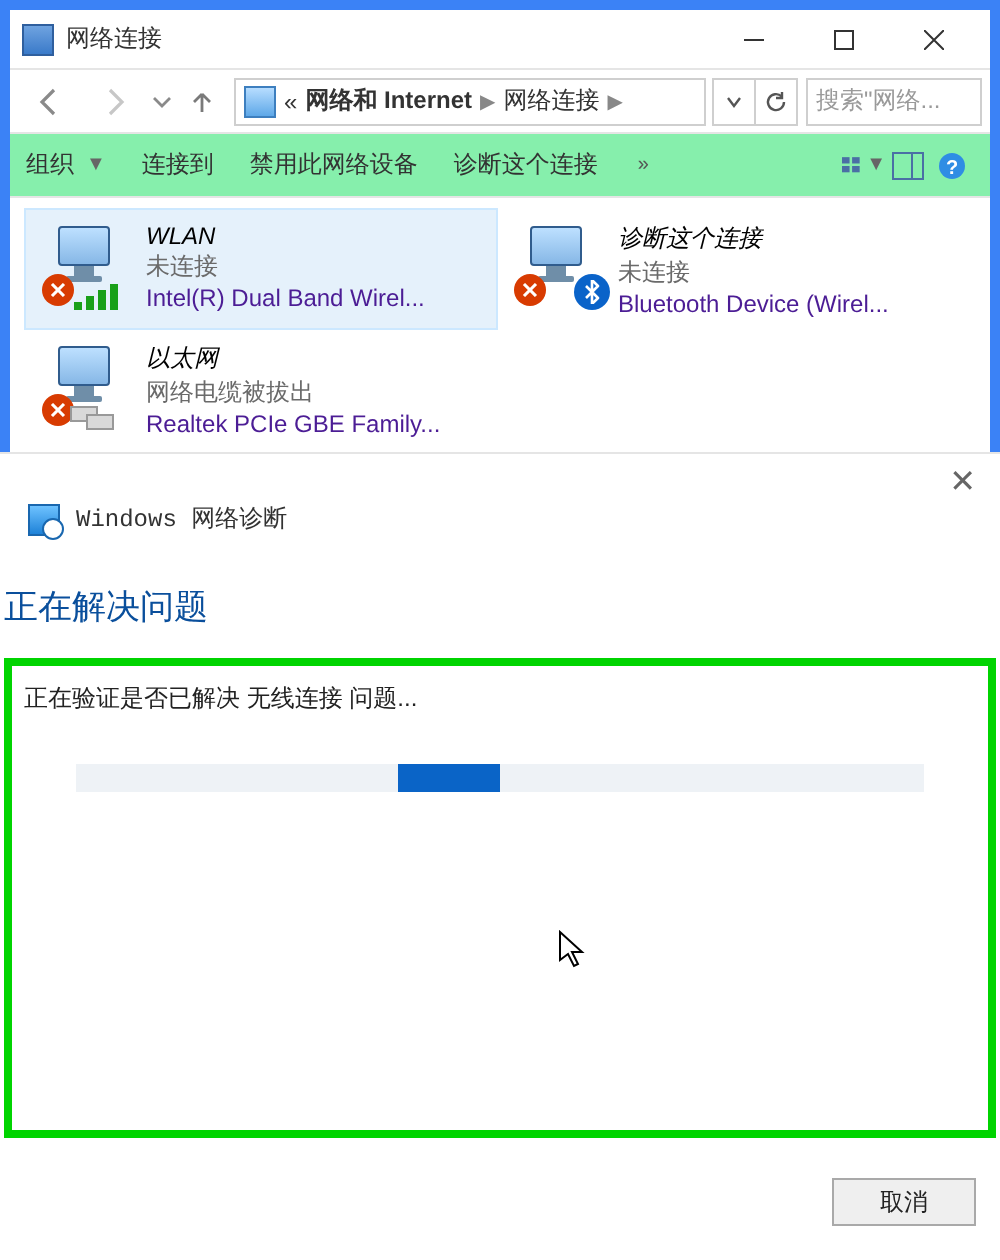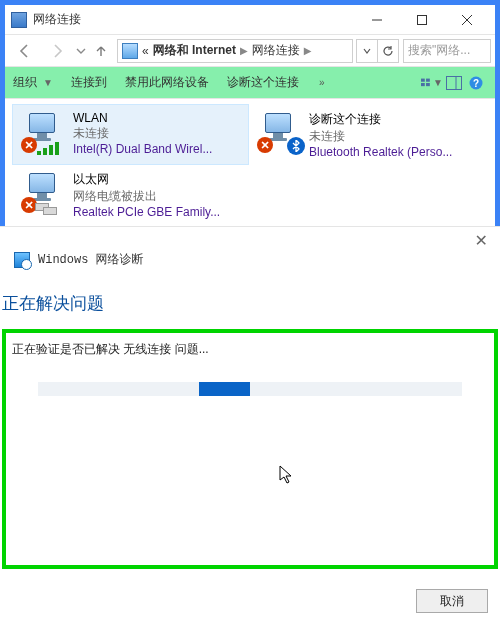--- a/index.html
+++ b/index.html
@@ -40,21 +40,21 @@
   .status-x { position:absolute; left:0; bottom:0; width:16px; height:16px; border-radius:50%; background:#d83b01; color:#fff; font-weight:bold; font-size:11px; display:flex; align-items:center; justify-content:center; }
   .status-bars { position:absolute; left:16px; bottom:-2px; width:24px; height:16px; display:flex; align-items:flex-end; gap:2px; }
   .status-bars span { width:4px; background:#19a019; }
   .status-bars span:nth-child(1){height:4px;} .status-bars span:nth-child(2){height:7px;} .status-bars span:nth-child(3){height:10px;} .status-bars span:nth-child(4){height:13px;}
   .bt-badge { position:absolute; right:0; bottom:-2px; width:18px; height:18px; border-radius:50%; background:#0a63c9; color:#fff; font-size:11px; display:flex; align-items:center; justify-content:center; }
   .eth-plug { position:absolute; left:14px; bottom:-2px; width:22px; height:12px; }
   .eth-plug .pl { position:absolute; width:14px; height:8px; background:#d9d9d9; border:1px solid #999; }
   .eth-plug .pl.a { left:0; top:0; }
   .eth-plug .pl.b { left:8px; top:4px; }
   .conn .meta { flex:1; min-width:0; padding-left:4px; }
-  .conn .name { color:#000; font-size:12px; white-space:nowrap; overflow:hidden; text-overflow:ellipsis; }
+  .conn .name { color:#000; font-size:12px; white-space:nowrap; overflow:hidden; text-overflow:ellipsis;font-style:italic; }
   .conn .state { color:#6a6a6a; font-size:12px; white-space:nowrap; overflow:hidden; text-overflow:ellipsis; }
   .conn .dev { color:#4c1d95; font-size:12px; white-space:nowrap; overflow:hidden; text-overflow:ellipsis; }
   
   .troubleshoot { position:absolute; left:0; right:0; top:226px; bottom:0; background:#fff; border-top:1px solid #e5e5e5; }
   .ts-close { position:absolute; right:12px; top:4px; color:#666; font-size:16px; }
   .ts-title { display:flex; align-items:center; gap:8px; padding: 24px 14px 14px; font-size:12px; color:#333;font-family:Liberation Mono, monospace; }
   .ts-title .ts-icon { width:16px; height:16px; background:linear-gradient(#6ec2ff,#1e82d8); border:1px solid #1967af; position:relative; }
   .ts-title .ts-icon::after { content:""; position:absolute; right:-3px; bottom:-3px; width:9px; height:9px; border-radius:50%; background:#fff; border:1px solid #1967af; }
   .ts-heading { color:#0a4f9c; font-size:17px; padding: 10px 2px 8px; }
   .ts-body { margin: 6px 2px; border:4px solid #00d400; min-height: 240px; padding: 8px 6px 18px; position:relative; }
@@ -215,21 +215,21 @@
           <div class="status-x">✕</div>
           <div class="bt-badge">
             <svg width="10" height="12" viewBox="0 0 10 12">
                 <path d="M2 3 L8 9 L5 12 V0 L8 3 L2 9" fill="none" stroke="#fff" stroke-width="1.3" stroke-linejoin="round"></path>
               </svg>
           </div>
         </div>
         <div class="meta">
           <div class="name">诊断这个连接</div>
           <div class="state">未连接</div>
-          <div class="dev">Bluetooth Realtek (Perso...</div>
+          <div class="dev">Bluetooth Device (Wirel...</div>
         </div>
       </div>
     </div>
     <div class="itemrow">
 
       <div class="conn">
         <div class="icon-stack">
           <div class="net-icon">
               <div class="mon"></div>
               <div class="stand"></div>

